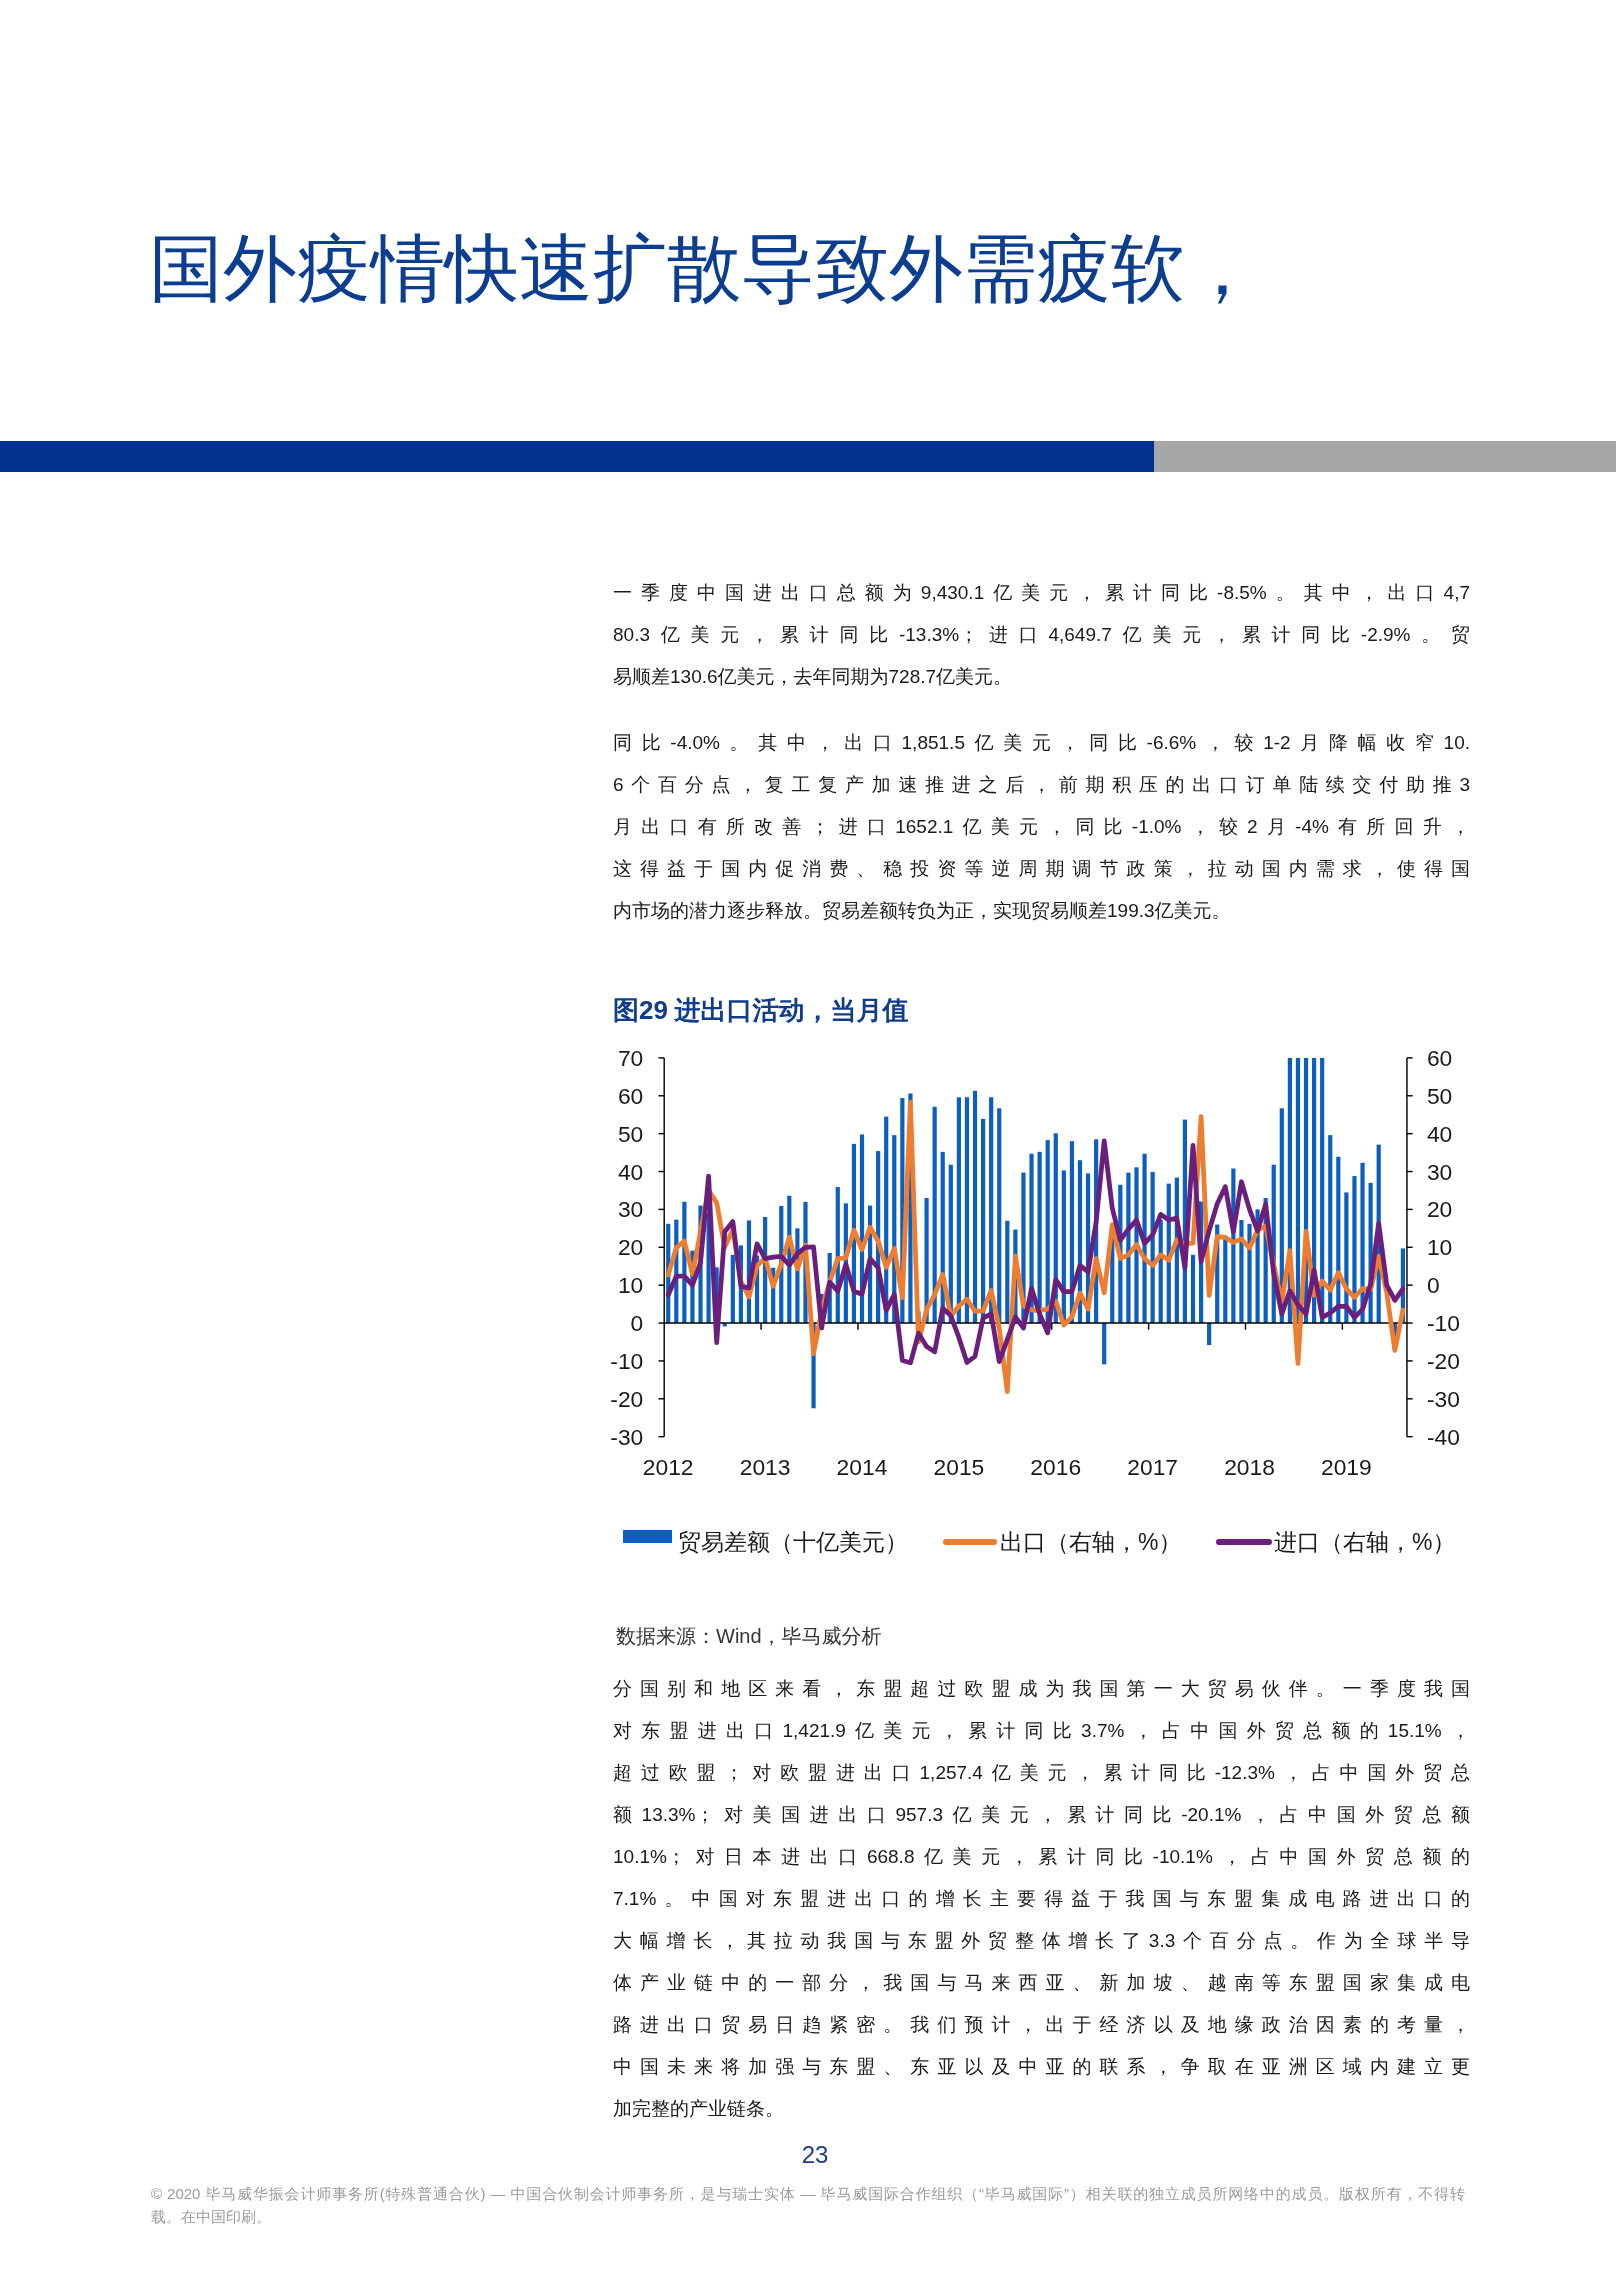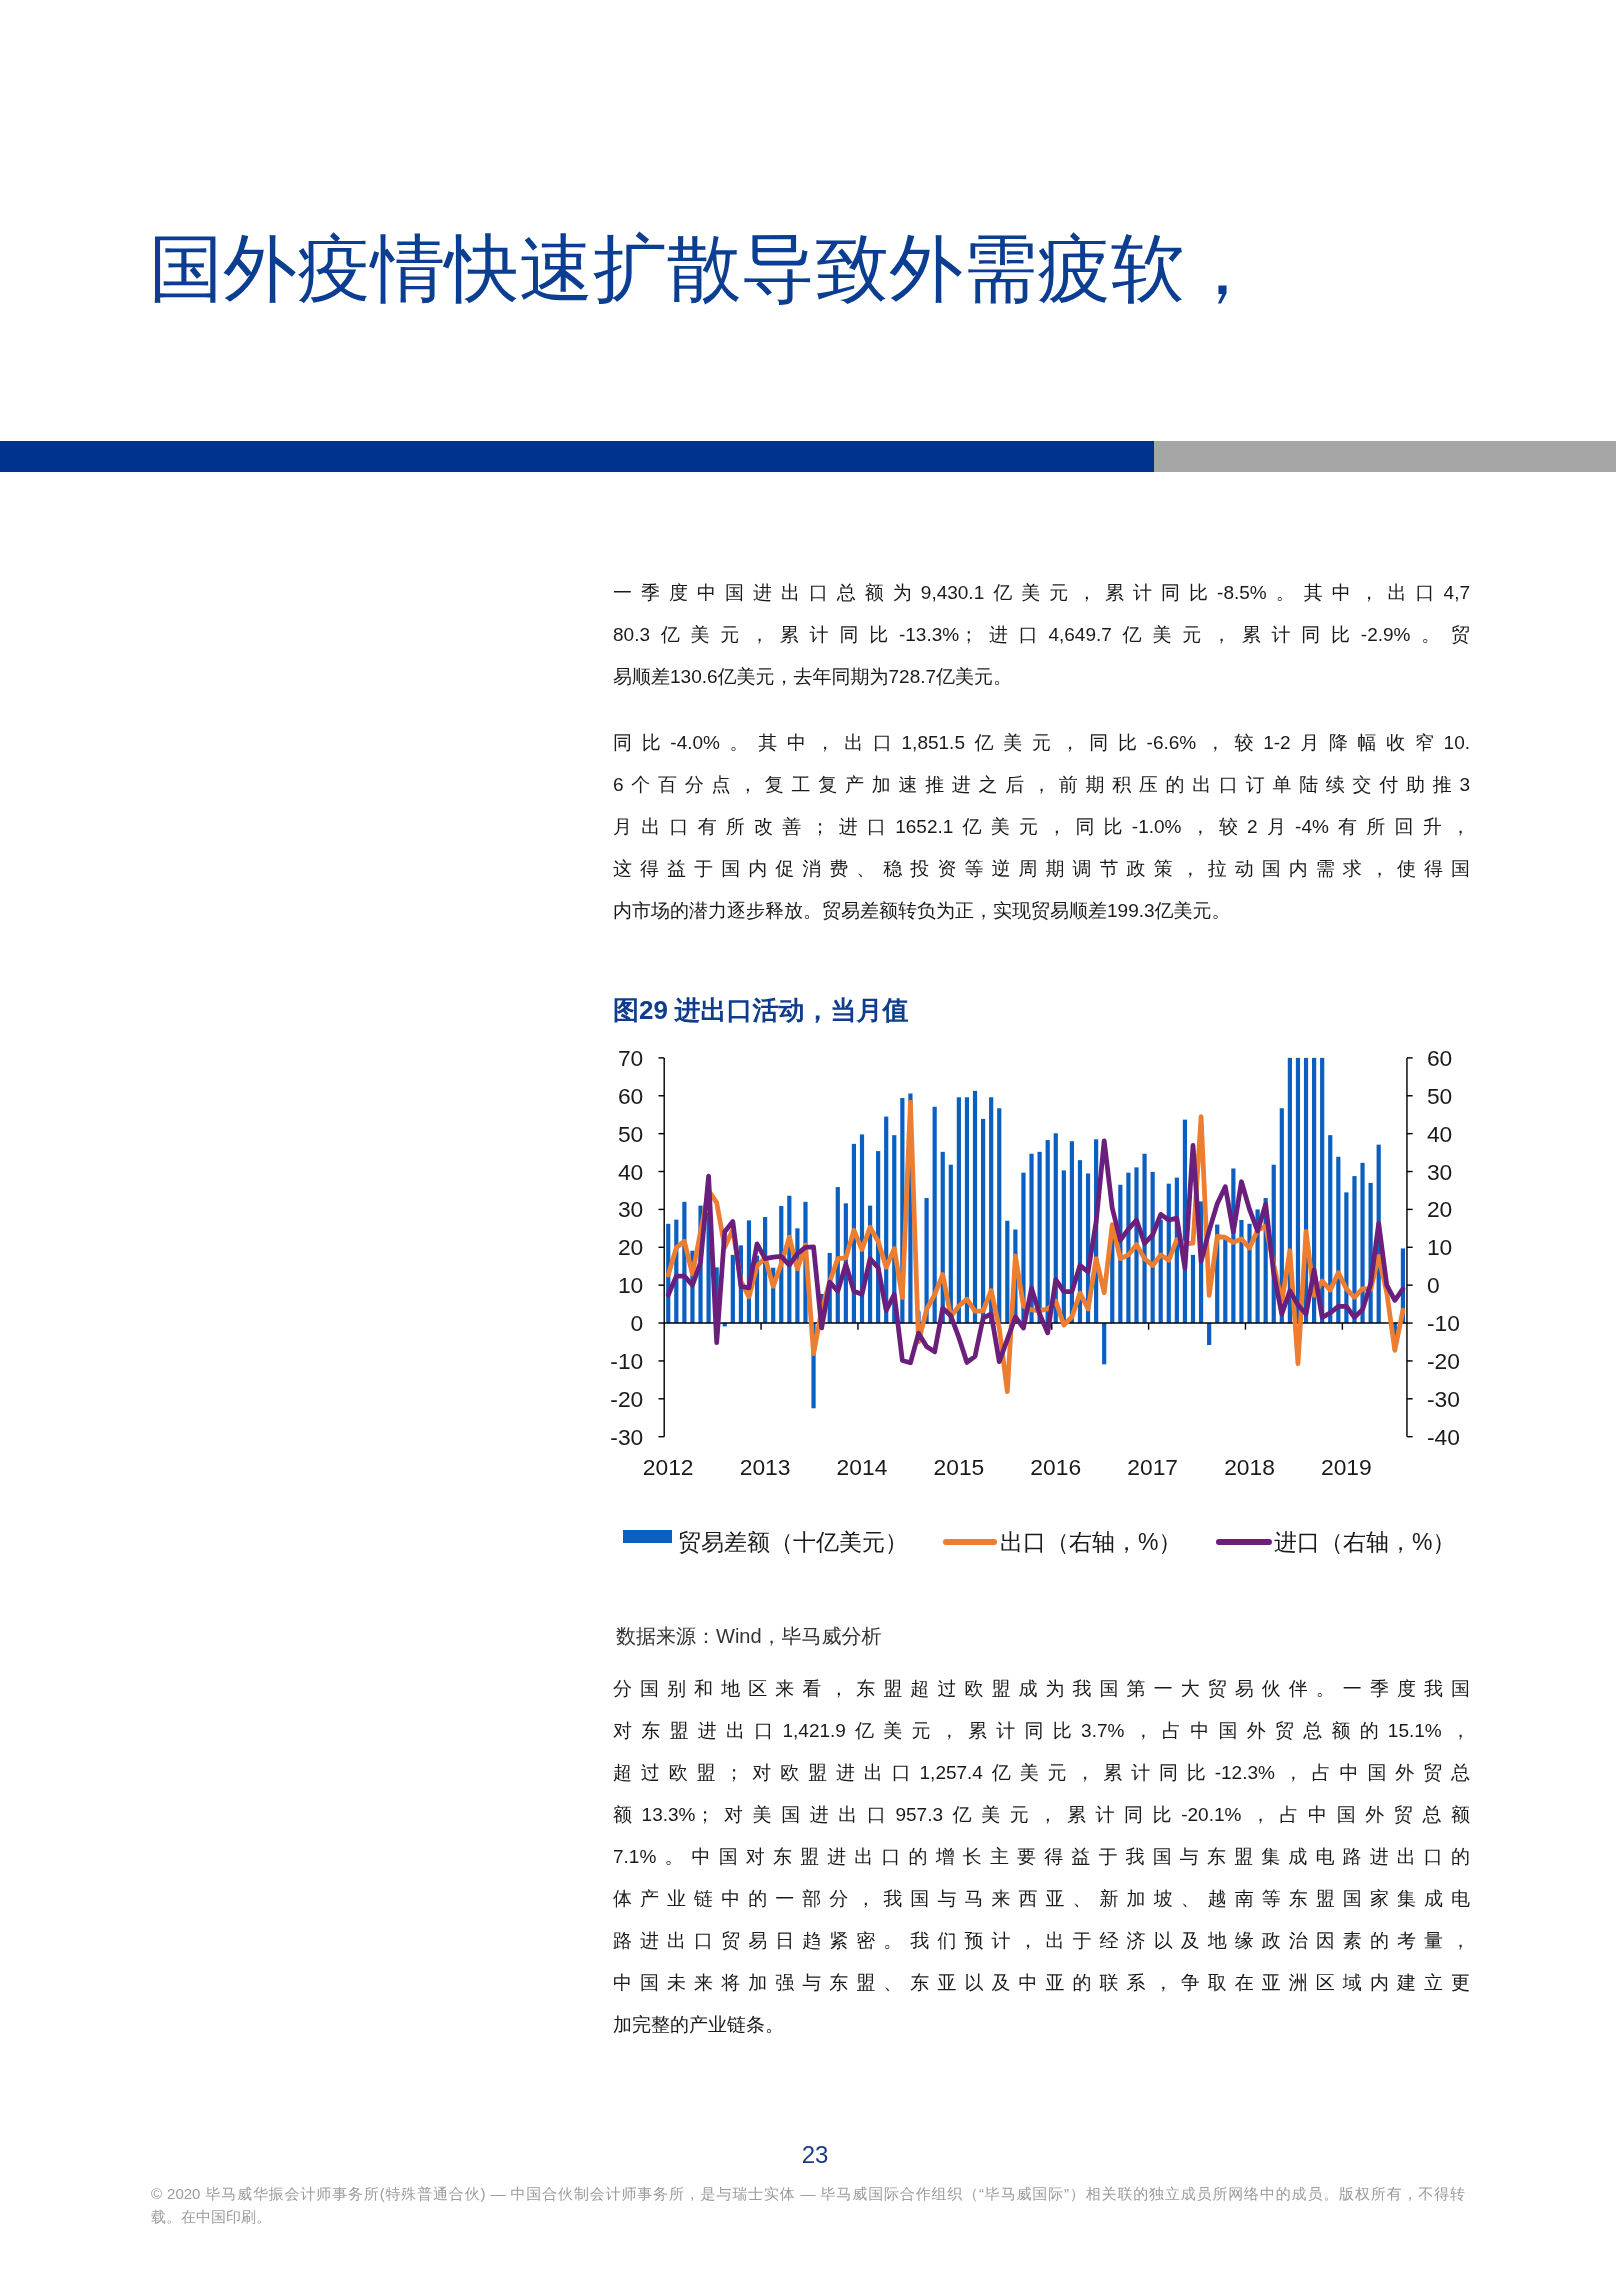--- a/index.html
+++ b/index.html
@@ -248,21 +248,23 @@
   <div class="lg-line" style="left: 1216px; width: 56px; background: rgb(107, 31, 124);"></div>
   <div class="lg-text" style="left:1274px;">进口（右轴，%）</div>
 
   <div class="source">数据来源：Wind，毕马威分析</div>
 
   <div class="para" style="top:1668px;">
     <div class="pl">分国别和地区来看，东盟超过欧盟成为我国第一大贸易伙伴。一季度我国</div>
     <div class="pl">对东盟进出口1,421.9亿美元，累计同比3.7%，占中国外贸总额的15.1%，</div>
     <div class="pl">超过欧盟；对欧盟进出口1,257.4亿美元，累计同比-12.3%，占中国外贸总</div>
     <div class="pl">额13.3%；对美国进出口957.3亿美元，累计同比-20.1%，占中国外贸总额</div>
+    <div class="pl">10.1%；对日本进出口668.8亿美元，累计同比-10.1%，占中国外贸总额的</div>
     <div class="pl">7.1%。中国对东盟进出口的增长主要得益于我国与东盟集成电路进出口的</div>
+    <div class="pl">大幅增长，其拉动我国与东盟外贸整体增长了3.3个百分点。作为全球半导</div>
     <div class="pl">体产业链中的一部分，我国与马来西亚、新加坡、越南等东盟国家集成电</div>
     <div class="pl">路进出口贸易日趋紧密。我们预计，出于经济以及地缘政治因素的考量，</div>
     <div class="pl">中国未来将加强与东盟、东亚以及中亚的联系，争取在亚洲区域内建立更</div>
     <div class="pl last">加完整的产业链条。</div>
   </div>
 
   <div class="page-num">23</div>
   <div class="footer">
     <div class="fl">© 2020 毕马威华振会计师事务所(特殊普通合伙) — 中国合伙制会计师事务所，是与瑞士实体 — 毕马威国际合作组织（“毕马威国际”）相关联的独立成员所网络中的成员。版权所有，不得转</div>
     <div class="fl last">载。在中国印刷。</div>

